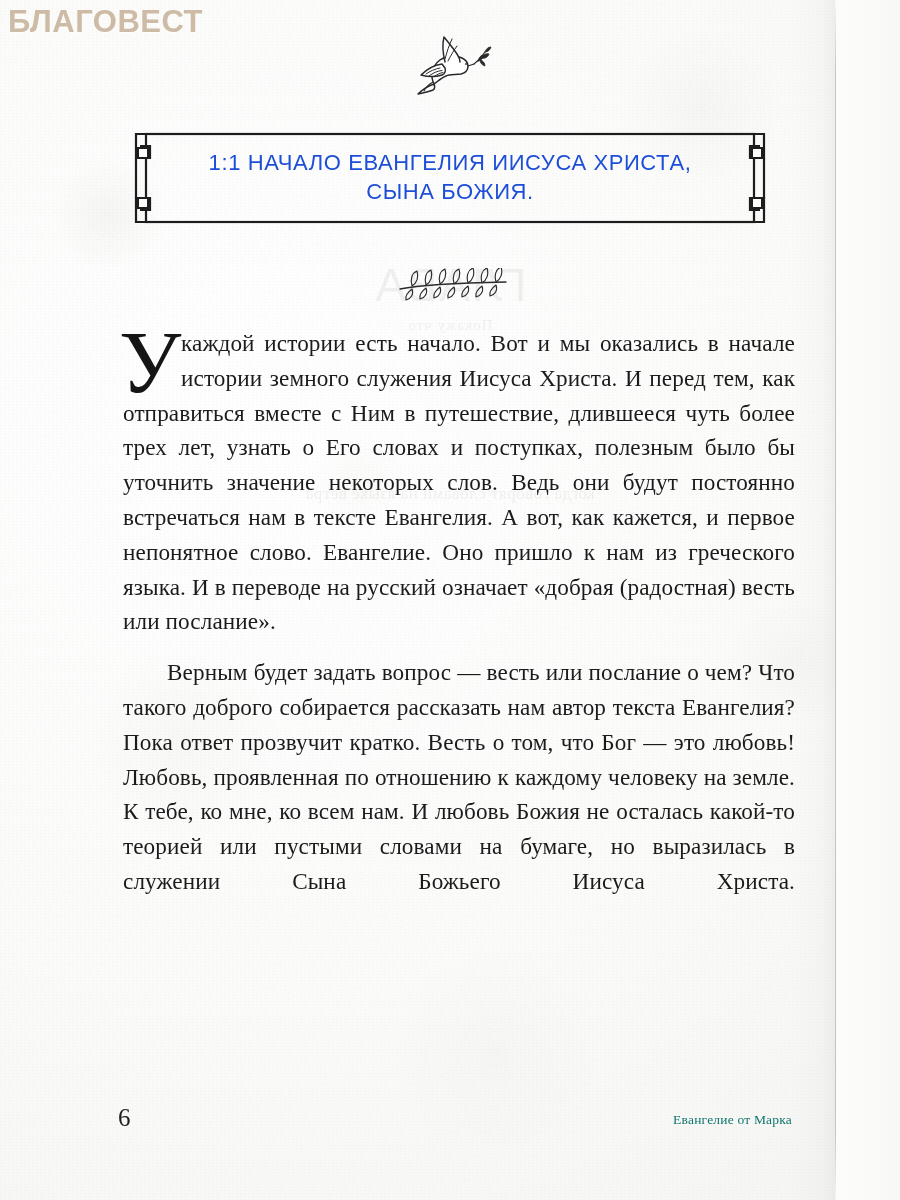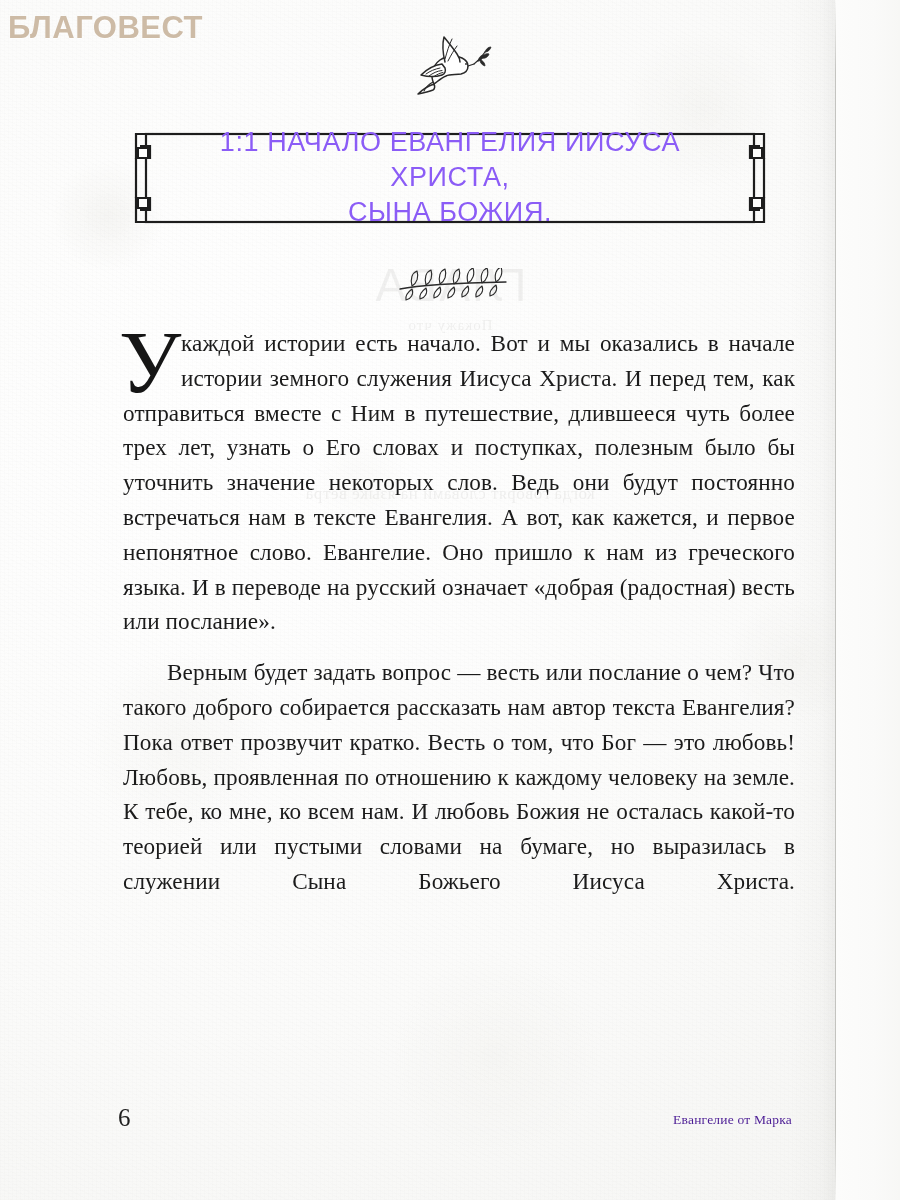--- a/index.html
+++ b/index.html
@@ -103,21 +103,21 @@
     font-size: 17px;
     text-align: center;
     margin-top: 150px;
     letter-spacing: .5px;
   }
 
   
   .watermark {
     position: absolute;
     left: 8px;
-    top: 10px;
+    top: 4px;
     font-family: "Liberation Sans", sans-serif;
     font-weight: bold;
     font-size: 31px;
     letter-spacing: .5px;
     color: #cdbba6;
     text-shadow: 0 1px 1px rgba(255,255,255,.85);
     user-select: none;
     z-index: 40;
   }
 
@@ -146,24 +146,24 @@
   }
   .title-text {
     position: absolute;
     left: 34px;
     right: 34px;
     top: 50%;
     transform: translateY(-50%);
     text-align: center;
     font-family: "Liberation Sans", sans-serif;
     font-weight: 300;
-    font-size: 27px;
+    font-size: 22px;
     line-height: 1.30;
     letter-spacing: .6px;
-    color: #8b5cf6;
+    color: #1d4ed8;
     white-space: pre-line;
   }
 
   
   .divider {
     position: absolute;
     left: 398px;
     top: 268px;
     width: 112px;
     height: 34px;
@@ -219,21 +219,21 @@
     font-size: 25px;
     color: #1f1f1f;
     z-index: 20;
   }
   .running-head {
     position: absolute;
     right: 108px;
     top: 1112px;
     font-family: "Liberation Serif", serif;
     font-size: 13.5px;
-    color: #4c1d95;
+    color: #0f766e;
     letter-spacing: .2px;
     z-index: 20;
   }
 </style>
 </head>
 <body>
 
 <div id="page">
 
   <div class="paper-base"></div>

